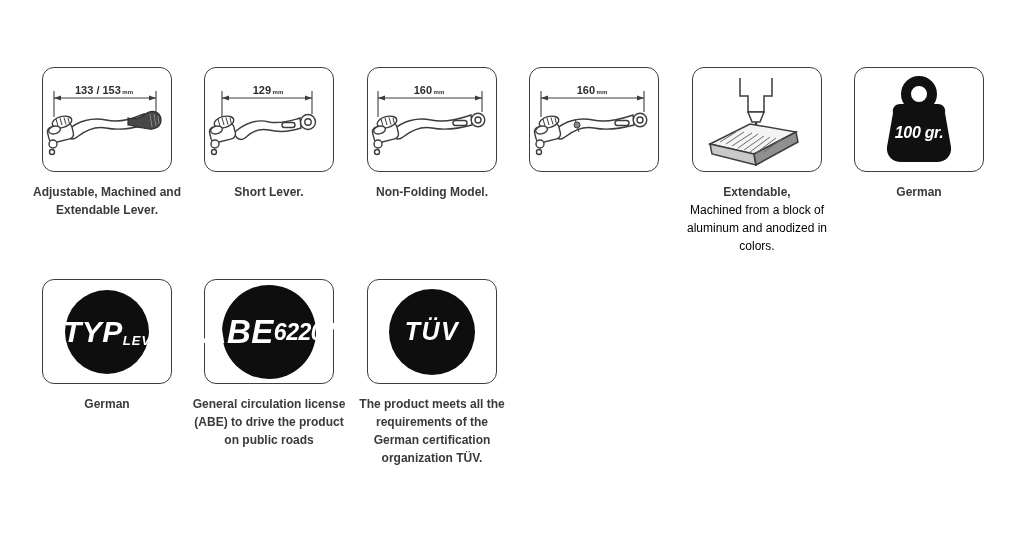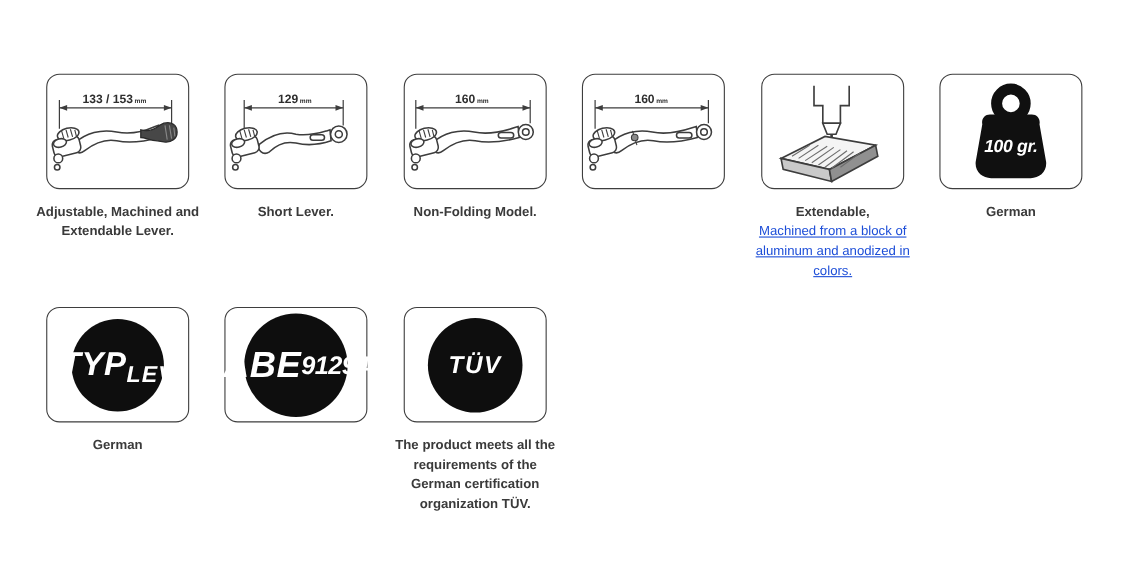--- a/index.html
+++ b/index.html
@@ -15,21 +15,21 @@
 
   .card {
     width:130px; height:105px; box-sizing:border-box; background:#fff;
     border:1.6px solid #3e3e3e; border-radius:12px;
     display:flex; align-items:center; justify-content:center; flex:0 0 auto;
   }
   .caption {
     margin-top:11px; width:158px; text-align:center;
     font-size:12px; font-weight:bold; color:#3a3a3a; line-height:18px;
   }
-  .caption .desc { display:block; font-weight:normal; color:#1d4ed8;text-decoration:underline; }
+  .caption .desc { display:block; font-weight:normal; color:#000000; }
 
   
   .ln    { fill:#ffffff; stroke:#3d3d3d; stroke-width:1.4; }
   .thin  { fill:none; stroke:#3d3d3d; stroke-width:1; }
   .dline { stroke:#3d3d3d; stroke-width:1.1; }
   .tick  { stroke:#3d3d3d; stroke-width:1.1; }
   .arr   { fill:#3d3d3d; stroke:none; }
   .dimtext { font-family:"Liberation Sans",sans-serif; font-size:11px; font-weight:bold; fill:#2e2e2e; text-anchor:middle; }
   .unit  { font-size:6px; }
   .darktip { fill:#474747; stroke:#2b2b2b; stroke-width:1.2; }
@@ -40,26 +40,26 @@
   .wtext { font-family:"Liberation Sans",sans-serif; font-style:italic; font-weight:bold; font-size:16px; fill:#ffffff; text-anchor:middle; letter-spacing:-0.3px; }
 
   
   .badge {
     background:#0e0e0e; color:#ffffff; border-radius:50%;
     display:flex; flex-direction:row; align-items:center; justify-content:center;
     font-weight:bold; line-height:1; text-align:center;font-style:italic;
   }
   .badge-typ { width:84px; height:84px; }
   .badge-typ .l1 { font-size:30px; letter-spacing:0.5px; }
-  .badge-typ .l2 { font-size:21px; margin-top:18px; letter-spacing:1px; }
+  .badge-typ .l2 { font-size:13px; margin-top:18px; letter-spacing:1px; }
   .badge-abe { width:94px; height:94px; }
   .badge-abe .l1 { font-size:33px; letter-spacing:0.5px; }
   .badge-abe .l2 { font-size:23px; margin-top:2px; letter-spacing:-0.5px; }
   .badge-tuv { width:86px; height:86px; }
-  .badge-tuv .l1 { font-size:22px; letter-spacing:1.5px; }
+  .badge-tuv .l1 { font-size:25px; letter-spacing:1.5px; }
 </style>
 </head>
 <body>
 
 <div class="page">
 
   <div class="col r1 c0">
     <div class="card">
       <svg width="126" height="100" viewBox="0 0 126 100">
         <line class="tick" x1="10" y1="21" x2="10" y2="47"></line>
@@ -222,23 +222,24 @@
         <span class="l2">LEV</span>
       </div>
     </div>
     <div class="caption">German</div>
   </div>
 
   <div class="col r2 c1">
     <div class="card">
       <div class="badge badge-abe">
         <span class="l1">ABE</span>
-        <span class="l2">91294</span>
+        <span class="l2">62207</span>
       </div>
     </div>
+    <div class="caption">General circulation license (ABE) to drive the product on public roads</div>
   </div>
 
   <div class="col r2 c2">
     <div class="card">
       <div class="badge badge-tuv">
         <span class="l1">TÜV</span>
       </div>
     </div>
     <div class="caption">The product meets all the requirements of the German certification organization TÜV.</div>
   </div>

